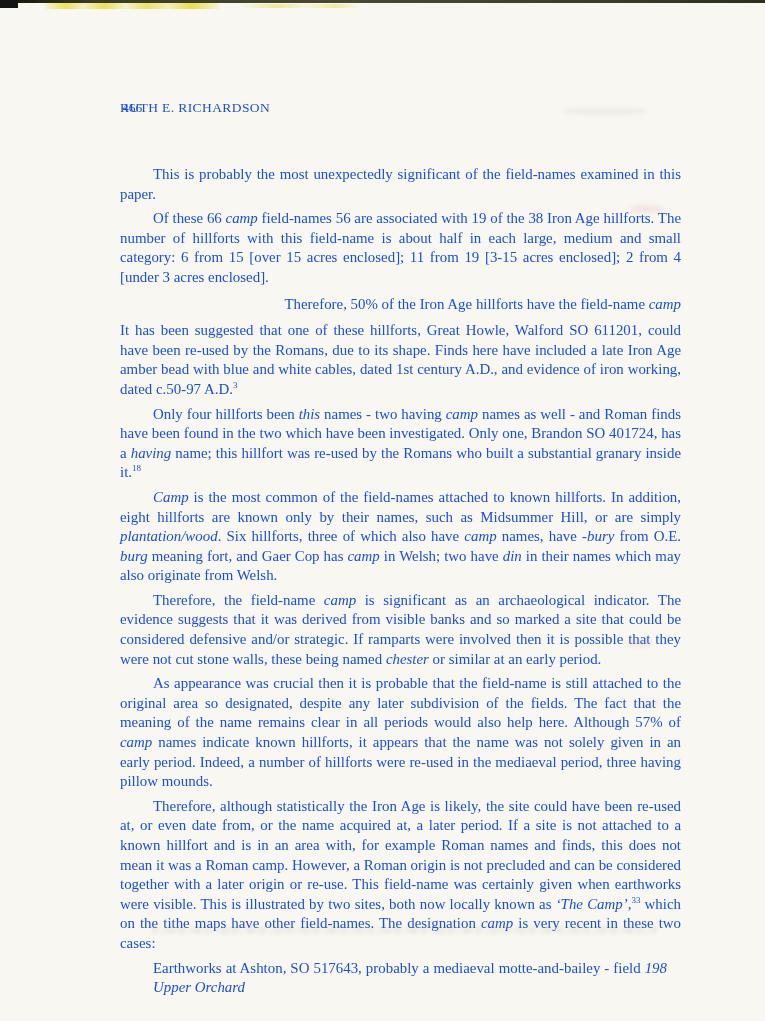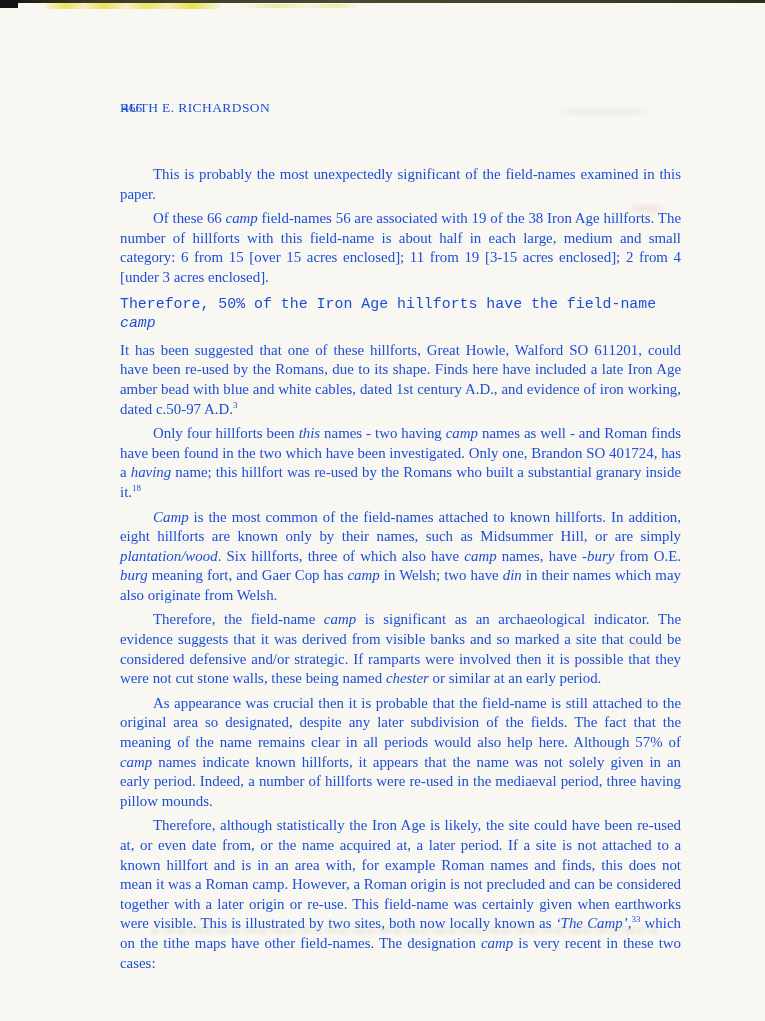--- a/index.html
+++ b/index.html
@@ -94,23 +94,22 @@
   .text-col p {
     margin: 0 0 5px 0;
   }
   .para {
     text-align: justify;
   }
   .para.indent {
     text-indent: 33px;
   }
   .center {
-    text-align: left;
+    text-align: right;
     margin: 7px 0 7px 0 !important;
-    font-family: Liberation Mono, monospace;
   }
   .quote {
     margin-left: 33px !important;
     margin-right: 14px !important;
     text-align: justify;
   }
   .text-col sup {
     font-size: 9px;
     line-height: 0;
     vertical-align: super;
@@ -155,20 +154,21 @@
   <div class="text-col">
       <p class="para indent"><span>This is probably the most unexpectedly significant of the field-names examined in this paper.</span></p>
       <p class="para indent"><span>Of these 66 </span><i>camp</i><span> field-names 56 are associated with 19 of the 38 Iron Age hillforts. The number of hillforts with this field-name is about half in each large, medium and small category: 6 from 15 [over 15 acres enclosed]; 11 from 19 [3-15 acres enclosed]; 2 from 4 [under 3 acres enclosed].</span></p>
       <p class="center"><span>Therefore, 50% of the Iron Age hillforts have the field-name </span><i>camp</i></p>
       <p class="para"><span>It has been suggested that one of these hillforts, Great Howle, Walford SO 611201, could have been re-used by the Romans, due to its shape. Finds here have included a late Iron Age amber bead with blue and white cables, dated 1st century A.D., and evidence of iron working, dated c.50-97 A.D.</span><sup>3</sup></p>
       <p class="para indent"><span>Only four hillforts been </span><i>this</i><span> names - two having </span><i>camp</i><span> names as well - and Roman finds have been found in the two which have been investigated. Only one, Brandon SO 401724, has a </span><i>having</i><span> name; this hillfort was re-used by the Romans who built a substantial granary inside it.</span><sup>18</sup></p>
       <p class="para indent"><i>Camp</i><span> is the most common of the field-names attached to known hillforts. In addition, eight hillforts are known only by their names, such as Midsummer Hill, or are simply </span><i>plantation/wood</i><span>. Six hillforts, three of which also have </span><i>camp</i><span> names, have </span><i>-bury</i><span> from O.E. </span><i>burg</i><span> meaning fort, and Gaer Cop has </span><i>camp</i><span> in Welsh; two have </span><i>din</i><span> in their names which may also originate from Welsh.</span></p>
       <p class="para indent"><span>Therefore, the field-name </span><i>camp</i><span> is significant as an archaeological indicator. The evidence suggests that it was derived from visible banks and so marked a site that could be considered defensive and/or strategic. If ramparts were involved then it is possible that they were not cut stone walls, these being named </span><i>chester</i><span> or similar at an early period.</span></p>
       <p class="para indent"><span>As appearance was crucial then it is probable that the field-name is still attached to the original area so designated, despite any later subdivision of the fields. The fact that the meaning of the name remains clear in all periods would also help here. Although 57% of </span><i>camp</i><span> names indicate known hillforts, it appears that the name was not solely given in an early period. Indeed, a number of hillforts were re-used in the mediaeval period, three having pillow mounds.</span></p>
       <p class="para indent"><span>Therefore, although statistically the Iron Age is likely, the site could have been re-used at, or even date from, or the name acquired at, a later period. If a site is not attached to a known hillfort and is in an area with, for example Roman names and finds, this does not mean it was a Roman camp. However, a Roman origin is not precluded and can be considered together with a later origin or re-use. This field-name was certainly given when earthworks were visible. This is illustrated by two sites, both now locally known as </span><i>‘The Camp’,</i><sup>33</sup><span> which on the tithe maps have other field-names. The designation </span><i>camp</i><span> is very recent in these two cases:</span></p>
+      <p class="quote"><span>Earthworks at Ashton, SO 517643, probably a mediaeval motte-and-bailey - field </span><i>198 Upper Orchard</i></p>
     </div>
 
   <div class="ghost-line"></div>
   <div class="smudge s1"></div>
   <div class="smudge s2"></div>
   <div class="smudge s3"></div>
   <div class="smudge s4"></div>
 </div>
 
 </body></html>

